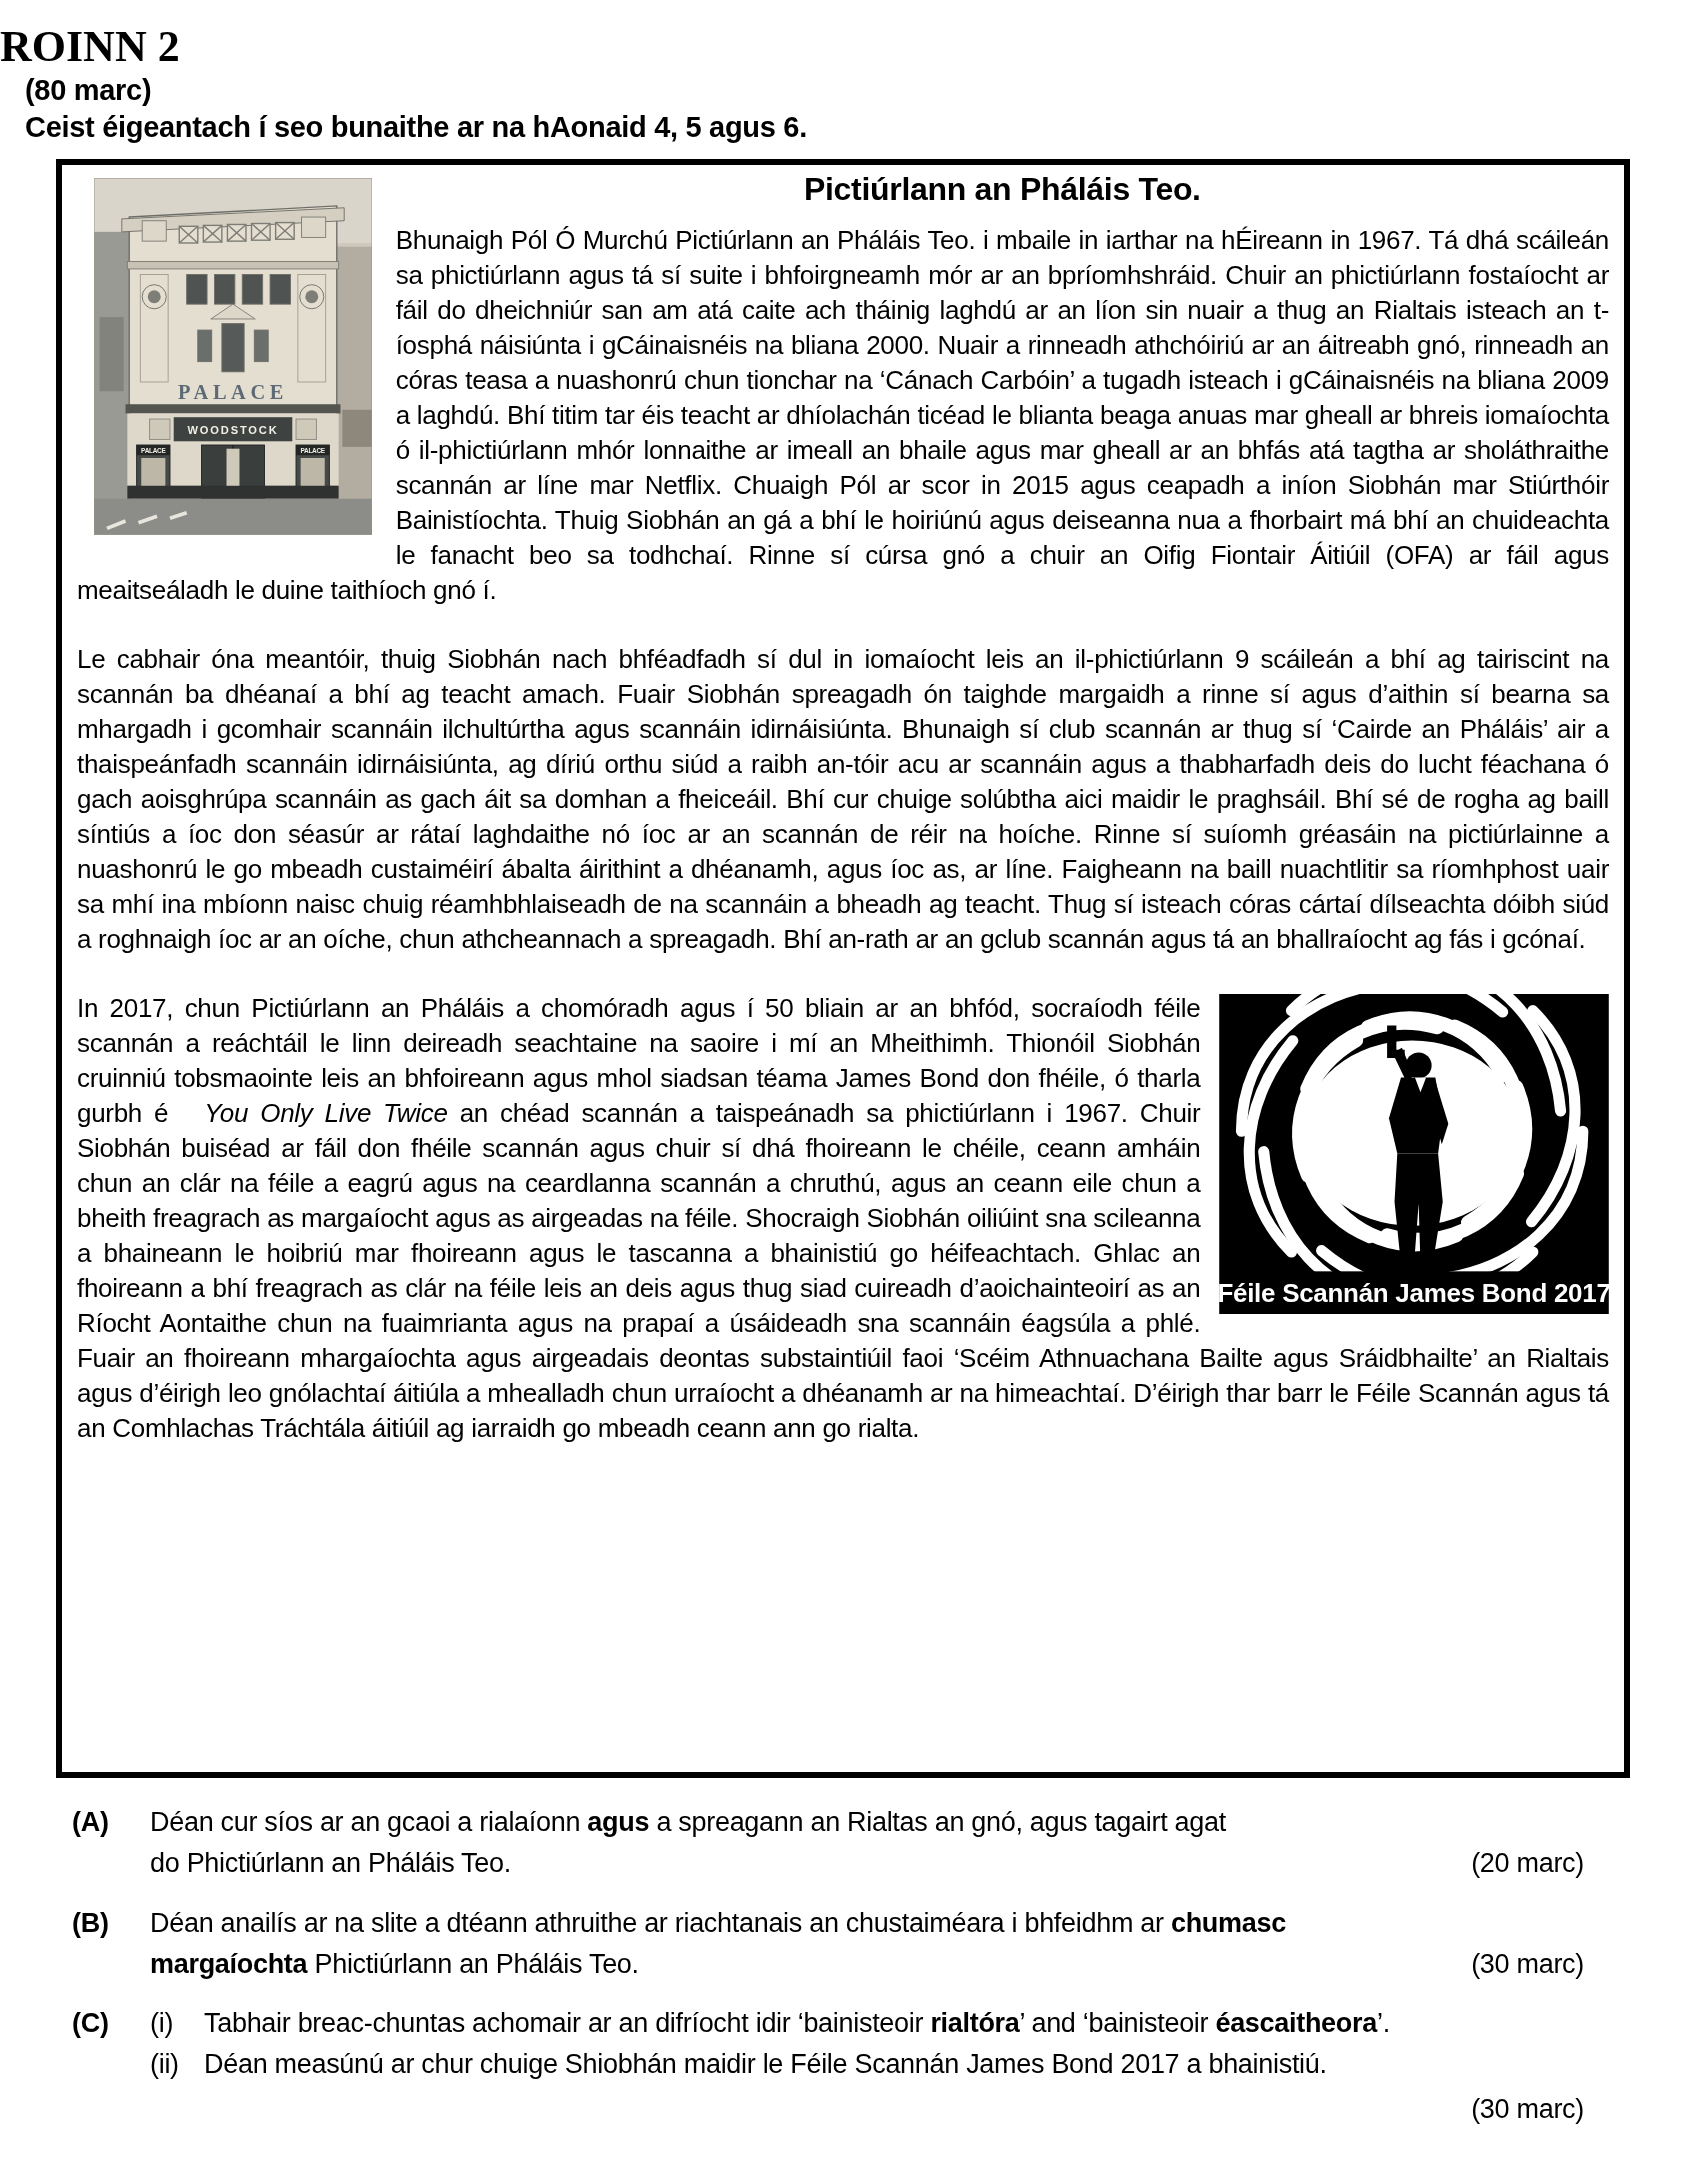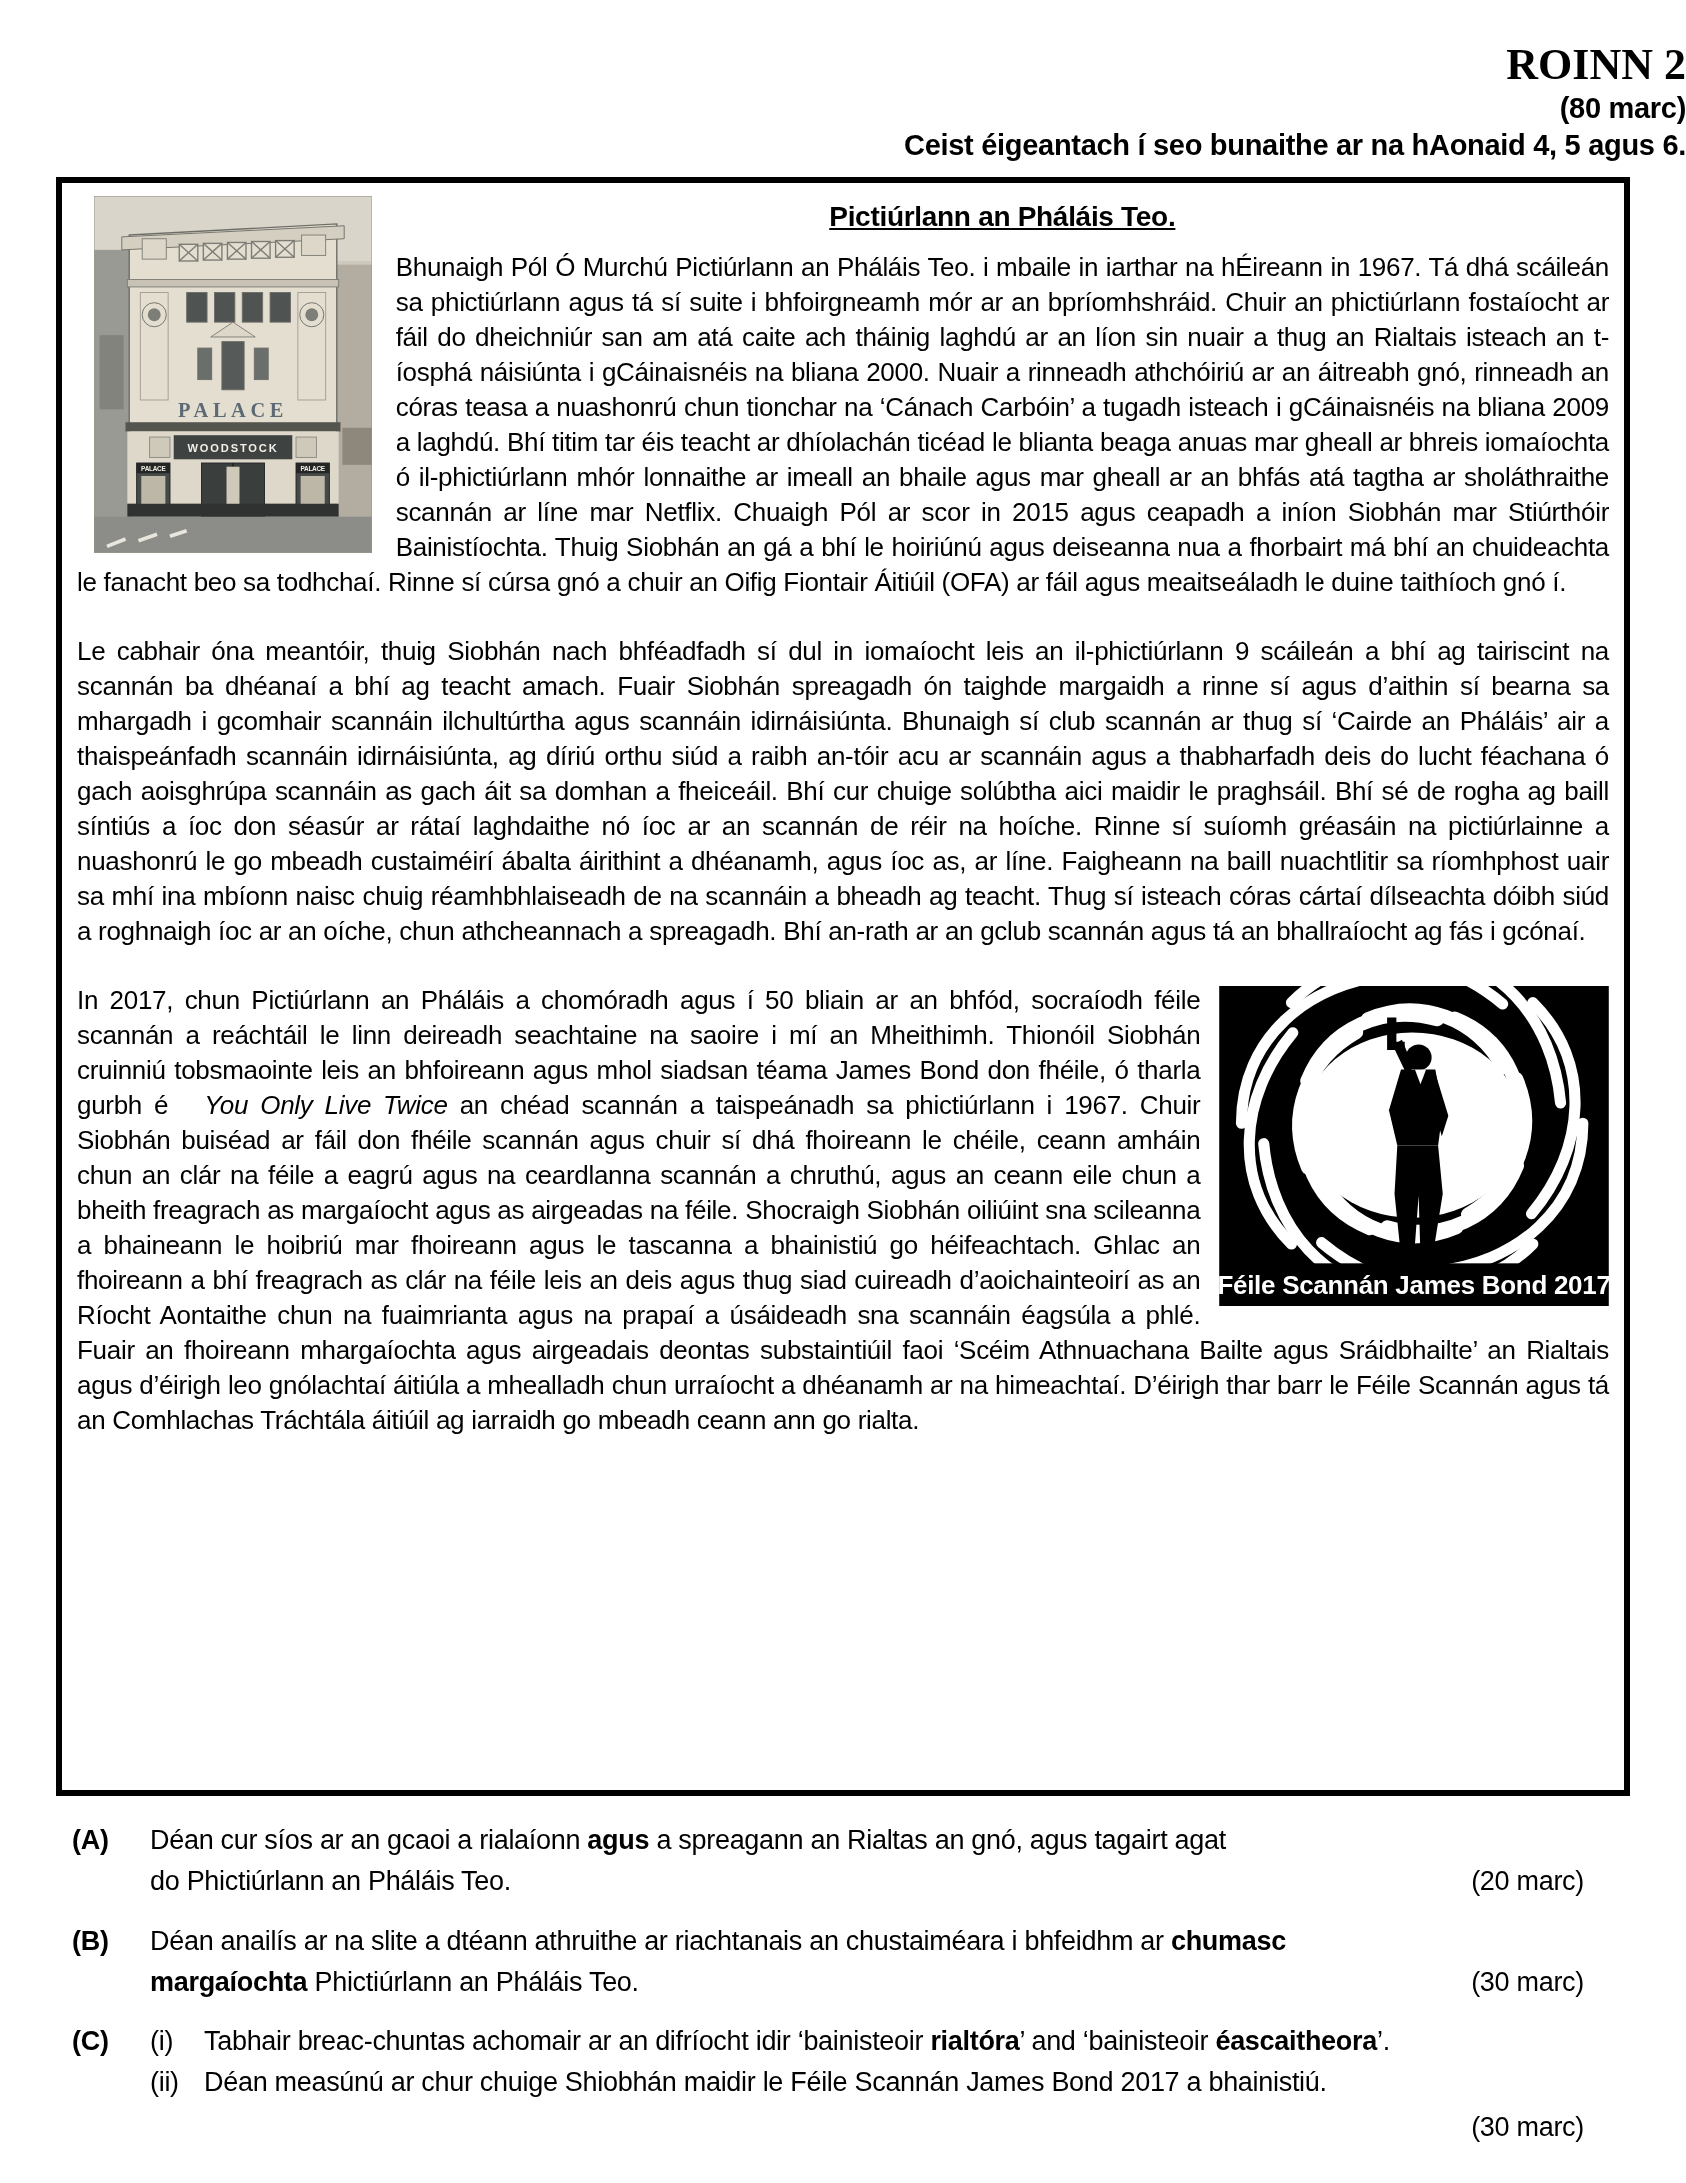--- a/index.html
+++ b/index.html
@@ -4,38 +4,38 @@
 <style>
   html,body{margin:0;padding:0;background:#ffffff;}
   body{
     width:1686px; min-height:2183px;
     font-family:"Liberation Sans","DejaVu Sans",sans-serif;
     color:#000; letter-spacing:-0.3px;
   }
   .page{width:1686px; min-height:2183px; position:relative; overflow:hidden;}
 
   
-  .hdr{ text-align:right; padding-top:40px; }
+  .hdr{ text-align:left; padding-top:22px; }
   .hdr-title{
     font-family:"Liberation Serif","DejaVu Serif",serif;
     font-size:44px; font-weight:bold; line-height:50px; letter-spacing:0;
   }
   .hdr-line{ font-size:29px; font-weight:bold; line-height:37px;margin-left:25px; }
 
   
   .case-box{
     box-sizing:border-box;
     margin:13px 56px 0 56px;
     border:6.5px solid #000;
     padding:5.6px 15px 9.3px 15px;
     min-height:1619px;
     display:flow-root;
     font-size:26px; line-height:35px;
   }
-  .case-title{ font-weight:bold; font-size:28px; text-align:center; margin-top:10px;text-decoration:underline; }
+  .case-title{ font-weight:bold; font-size:32px; text-align:center; margin-top:1px; }
   .case-box p{ margin:34px 0 0 0; text-align:justify; }
   .case-box p.first{ margin-top:16px; }
 
   .photo-wrap{
     float:left; width:278px; height:357px;
     margin:7.4px 24px 9.3px 16.7px;
   }
   .photo-wrap svg{ display:block; }
 
   .bond-wrap{

